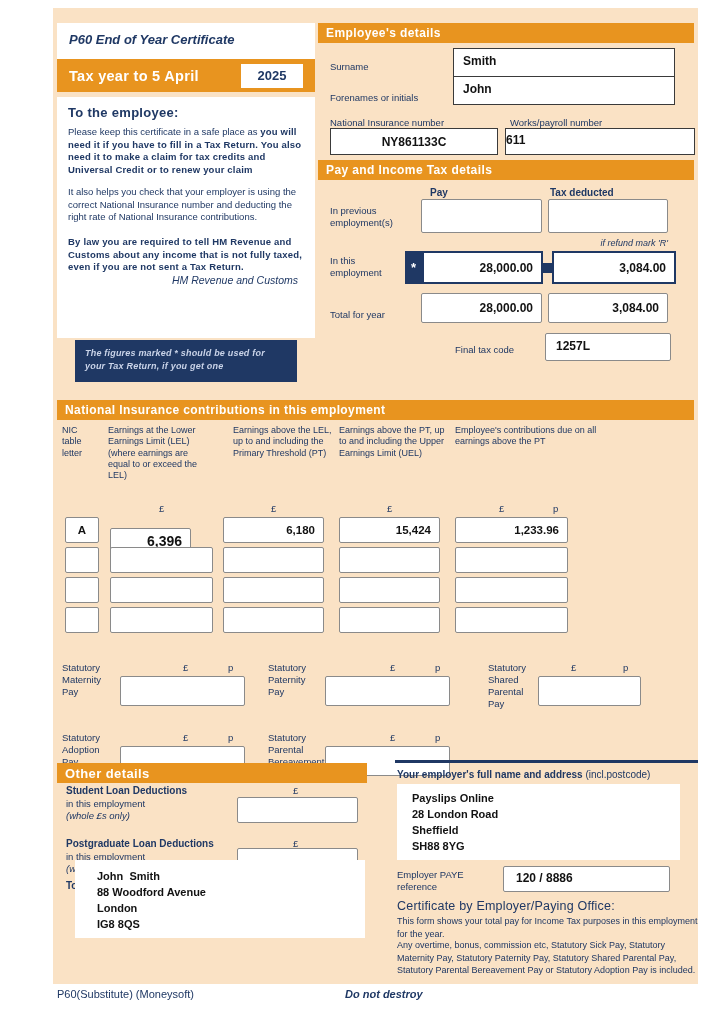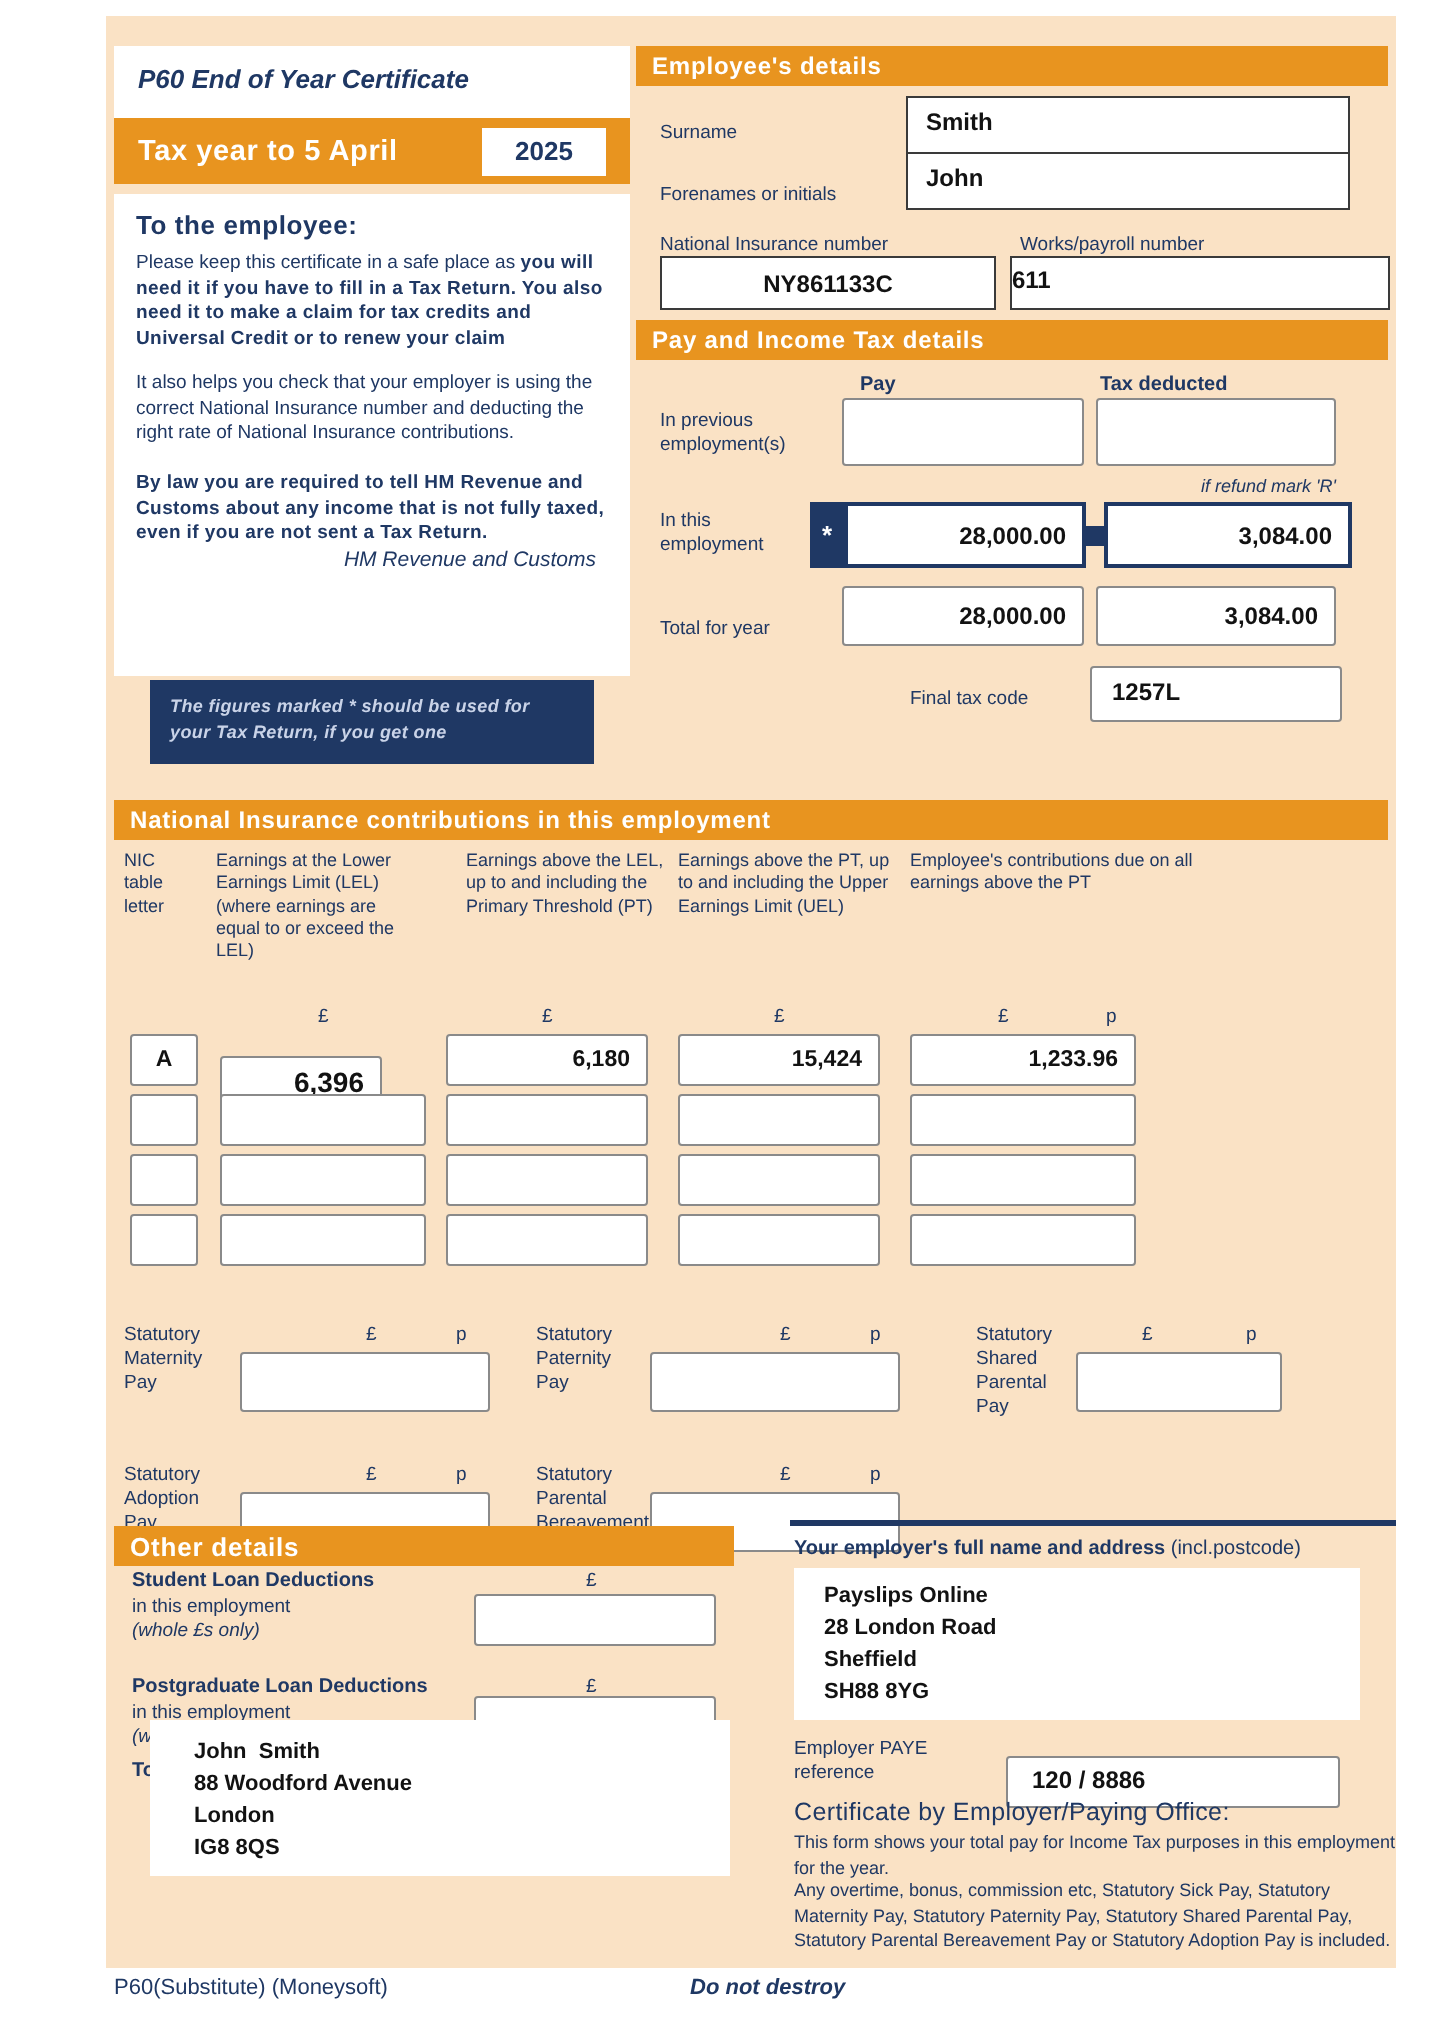--- a/index.html
+++ b/index.html
@@ -189,21 +189,21 @@
     <div class="abs" style="left:342px; top:752px; width:303px; height:3px; background:#1F3864;"></div>
     <div class="abs" style="left:344px; top:761px; font-size:10px;"><span style="font-weight:bold;">Your employer's full name and address</span> <span>(incl.postcode)</span></div>
     <div class="abs panel" style="left:344px; top:776px; width:283px; height:76px; padding:7px 0 0 15px;">
       <div class="addr-line">Payslips Online</div>
       <div class="addr-line">28 London Road</div>
       <div class="addr-line">Sheffield</div>
       <div class="addr-line">SH88 8YG</div>
     </div>
 
     <div class="abs lbl" style="left:344px; top:861px; width:80px;">Employer PAYE reference</div>
-    <div class="abs box val" style="left:450px; top:858px; width:167px; height:26px; padding:4px 0 0 12px;margin-top:12px;">120 / 8886</div>
+    <div class="abs box val" style="left:450px; top:858px; width:167px; height:26px; padding:4px 0 0 12px;">120 / 8886</div>
 
     <div class="abs" style="left:344px; top:891px; font-size:12.5px; font-weight:normal; letter-spacing:.2px;">Certificate by Employer/Paying Office:</div>
     <div class="abs cert-p" style="left:344px; top:907px; width:301px;">This form shows your total pay for Income Tax purposes in this employment for the year.</div>
     <div class="abs cert-p" style="left:344px; top:931px; width:301px;">Any overtime, bonus, commission etc, Statutory Sick Pay, Statutory Maternity Pay, Statutory Paternity Pay, Statutory Shared Parental Pay, Statutory Parental Bereavement Pay or Statutory Adoption Pay is included.</div>
 
   </div>
 
   <div class="abs" style="left:57px; top:988px; font-size:11px; color:#1F3864;">P60(Substitute) (Moneysoft)</div>
   <div class="abs" style="left:345px; top:988px; font-size:11px; font-weight:bold; font-style:italic; color:#1F3864;">Do not destroy</div>
 </div>

